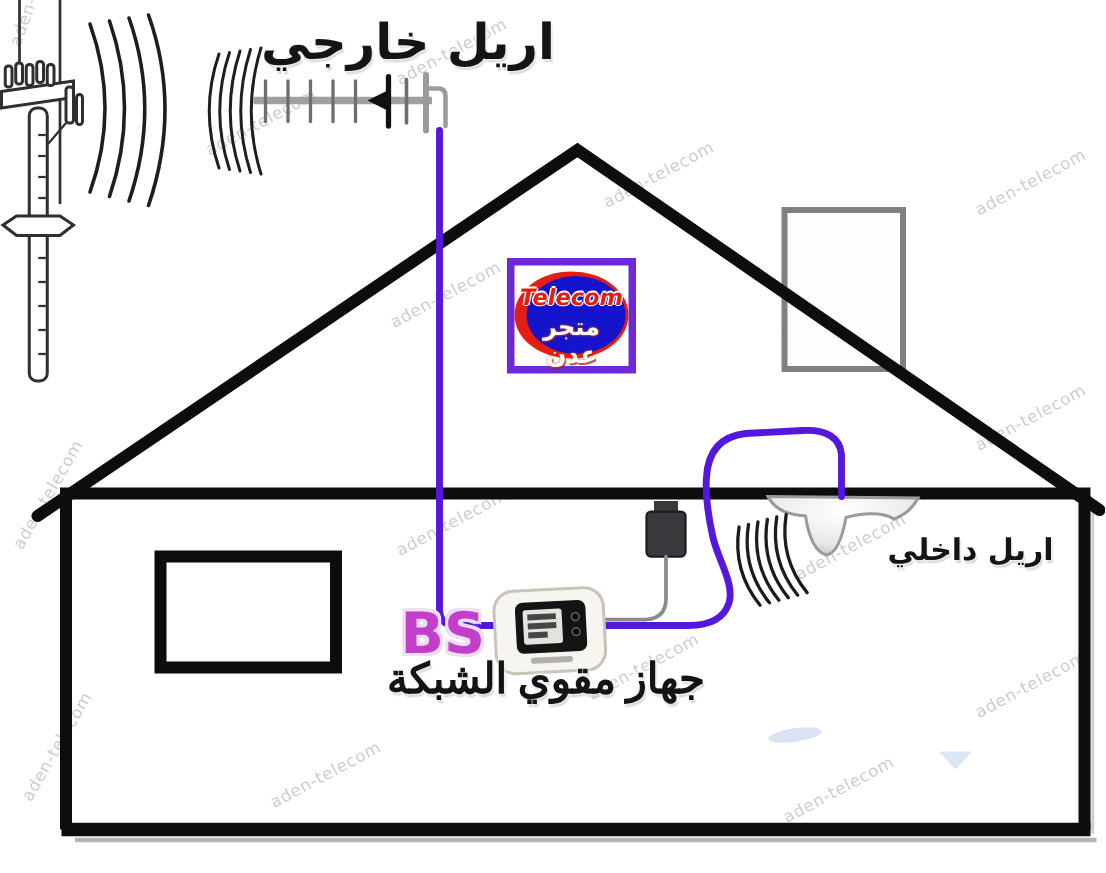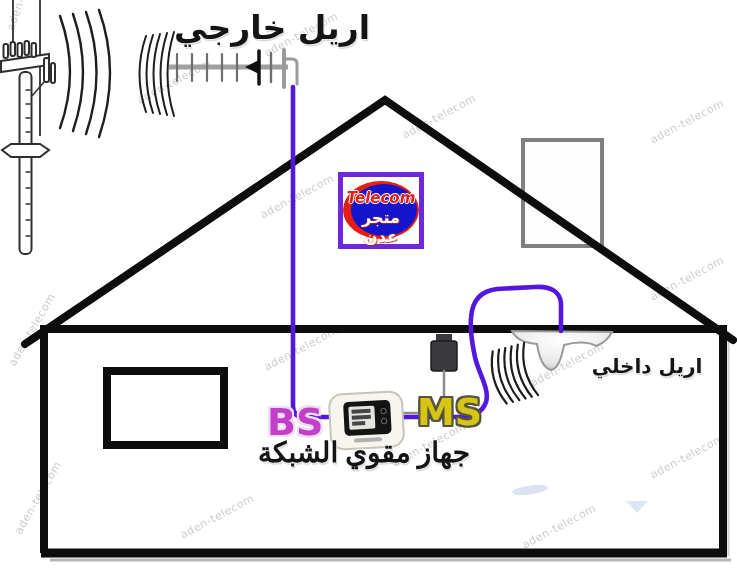--- a/index.html
+++ b/index.html
@@ -189,21 +189,20 @@
       <circle cx="384" cy="412" r="2.6" fill="#0a0a0a" stroke="#666" stroke-width="1"></circle>
       <circle cx="384" cy="422" r="2.6" fill="#0a0a0a" stroke="#666" stroke-width="1"></circle>
       <rect x="353" y="438" width="28" height="4" rx="2" fill="#777" opacity="0.55"></rect>
     </g>
   </svg>
 
   <div class="arlabel ext-label" dir="rtl">اريل خارجي</div>
   <div class="arlabel int-label" dir="rtl">اريل داخلي</div>
   <div class="arlabel booster-label" dir="rtl">جهاز مقوي الشبكة</div>
   <div class="bs-label">BS</div>
-  <div class="ms-label">MS</div>
 
   <div class="logo-box">
     <div class="logo-red"></div>
     <div class="logo-blue"></div>
     <div class="logo-brand">Telecom</div>
     <div class="logo-sub" dir="rtl">متجر عدن</div>
   </div>
 
 </div>
 

